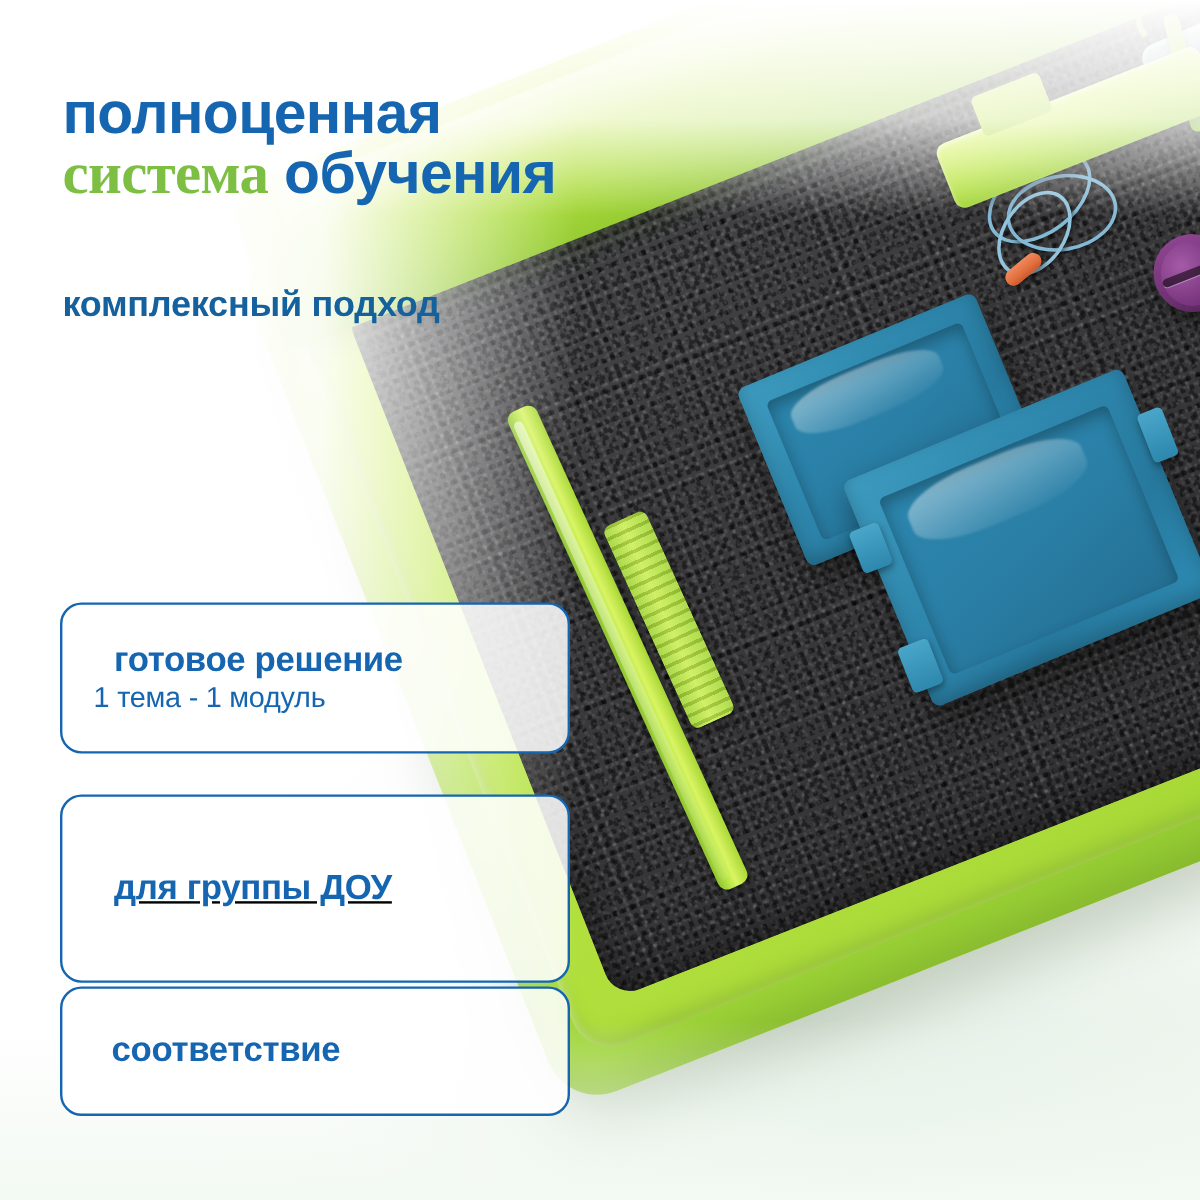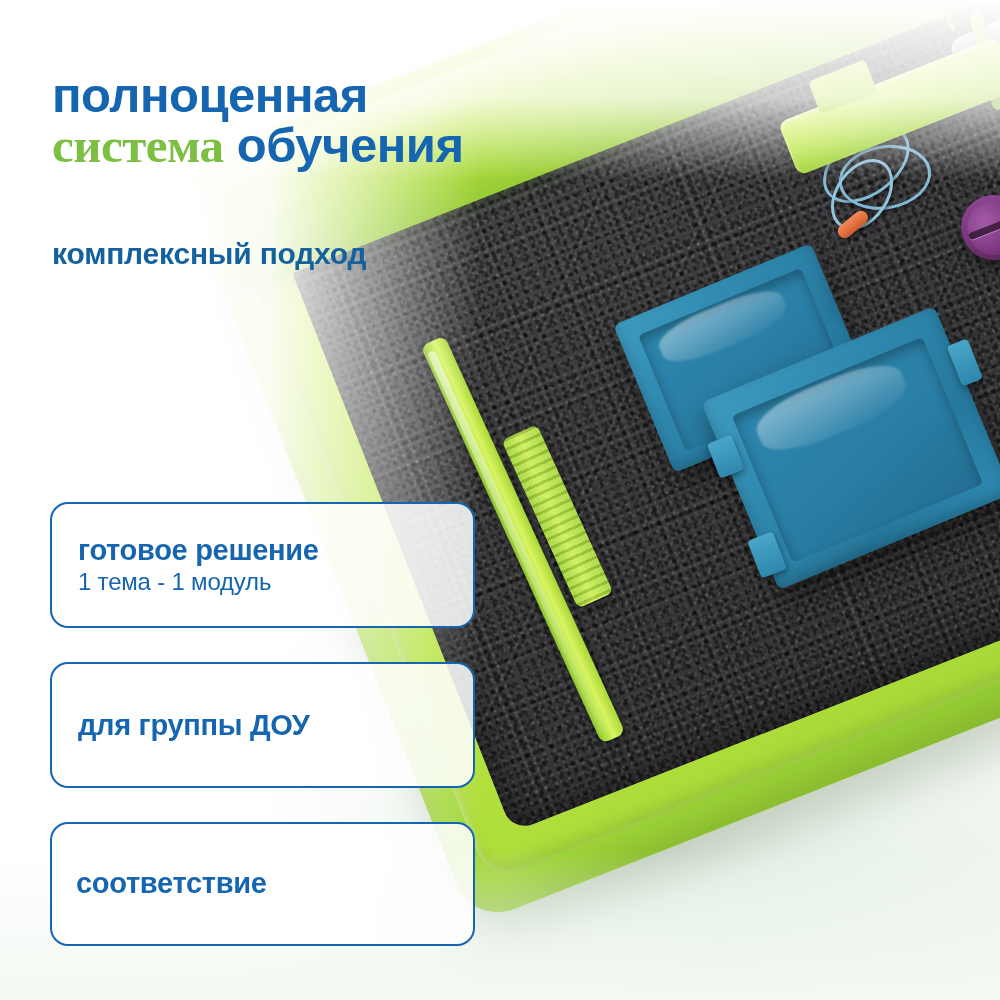--- a/index.html
+++ b/index.html
@@ -251,25 +251,25 @@
 
   .feature{
     position:absolute; left:50px; width:425px;
     border:2px solid #1565b0;
     border-radius:18px;
     background:rgba(255,255,255,.86);
     display:flex; flex-direction:column; justify-content:center;
     padding:0 0 0 26px;
   }
   .f1{ top:502px; height:126px; }
-  .f2{ top:662px; height:126px; }
-  .f3{ top:822px; height:124px;padding-left:24px; }
+  .f2{ top:662px; height:157px;text-decoration:underline; }
+  .f3{ top:822px; height:108px;padding-left:24px; }
   .f-title{
     font-size:29px; font-weight:bold; color:#1565b0;
-    letter-spacing:-0.3px; white-space:nowrap; line-height:1.18;
+    letter-spacing:-0.3px; white-space:nowrap; line-height:1.18;margin-left:17px;
   }
   .f-sub{
     font-size:24px; font-weight:normal; color:#1565b0;
     letter-spacing:-0.2px; white-space:nowrap; line-height:1.22;
   }
   .f-title.two{ line-height:1.1; }
 </style>
 </head>
 <body>
 

